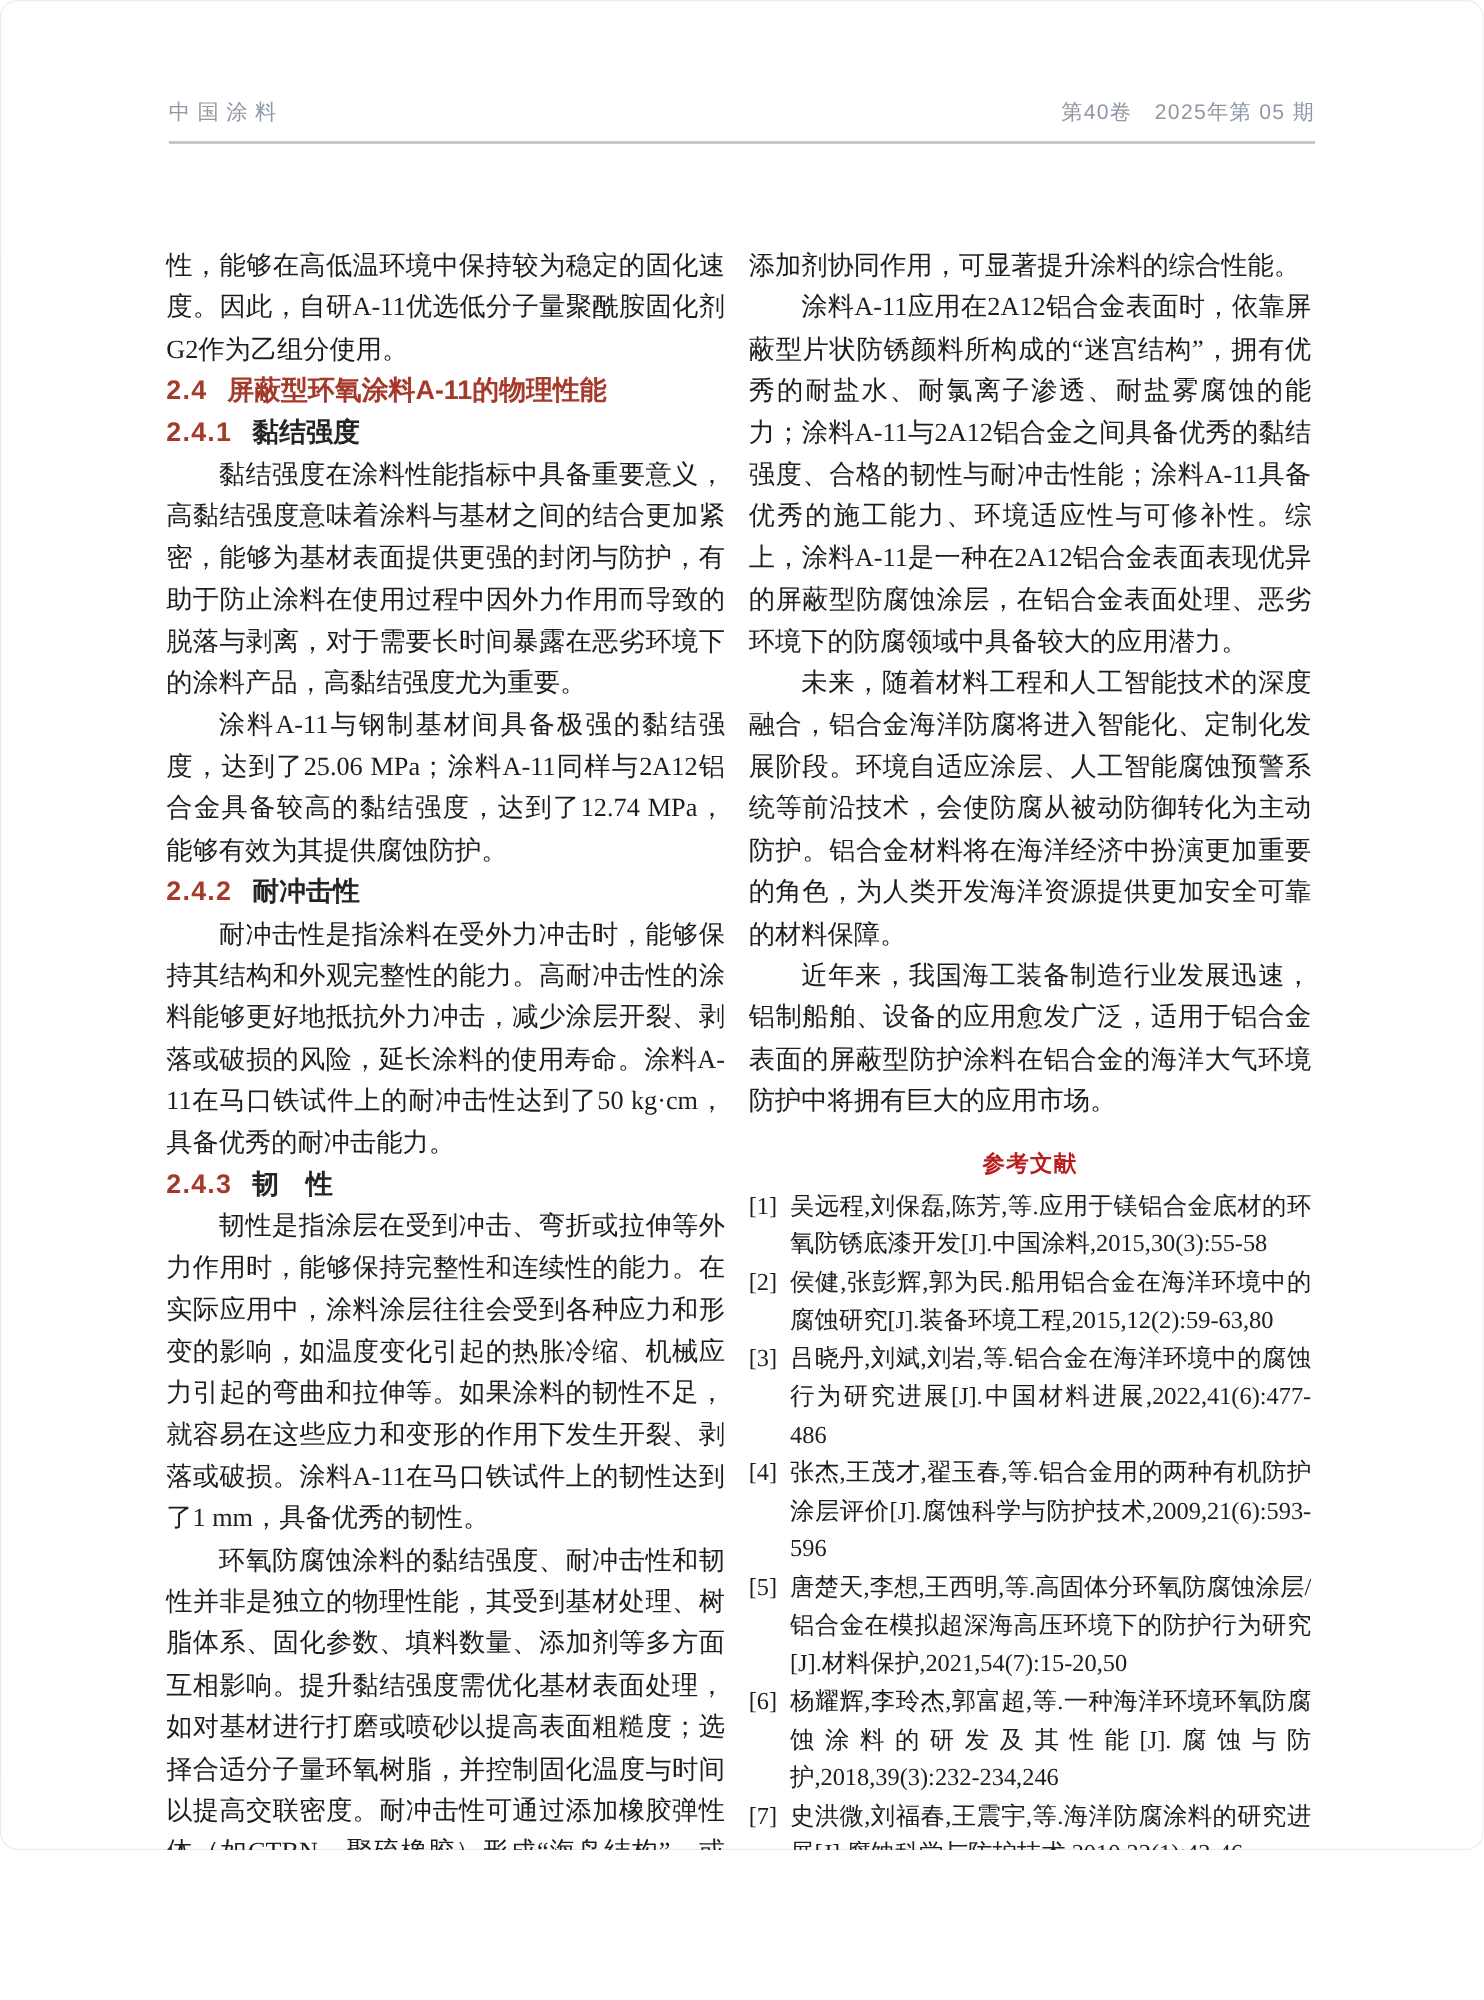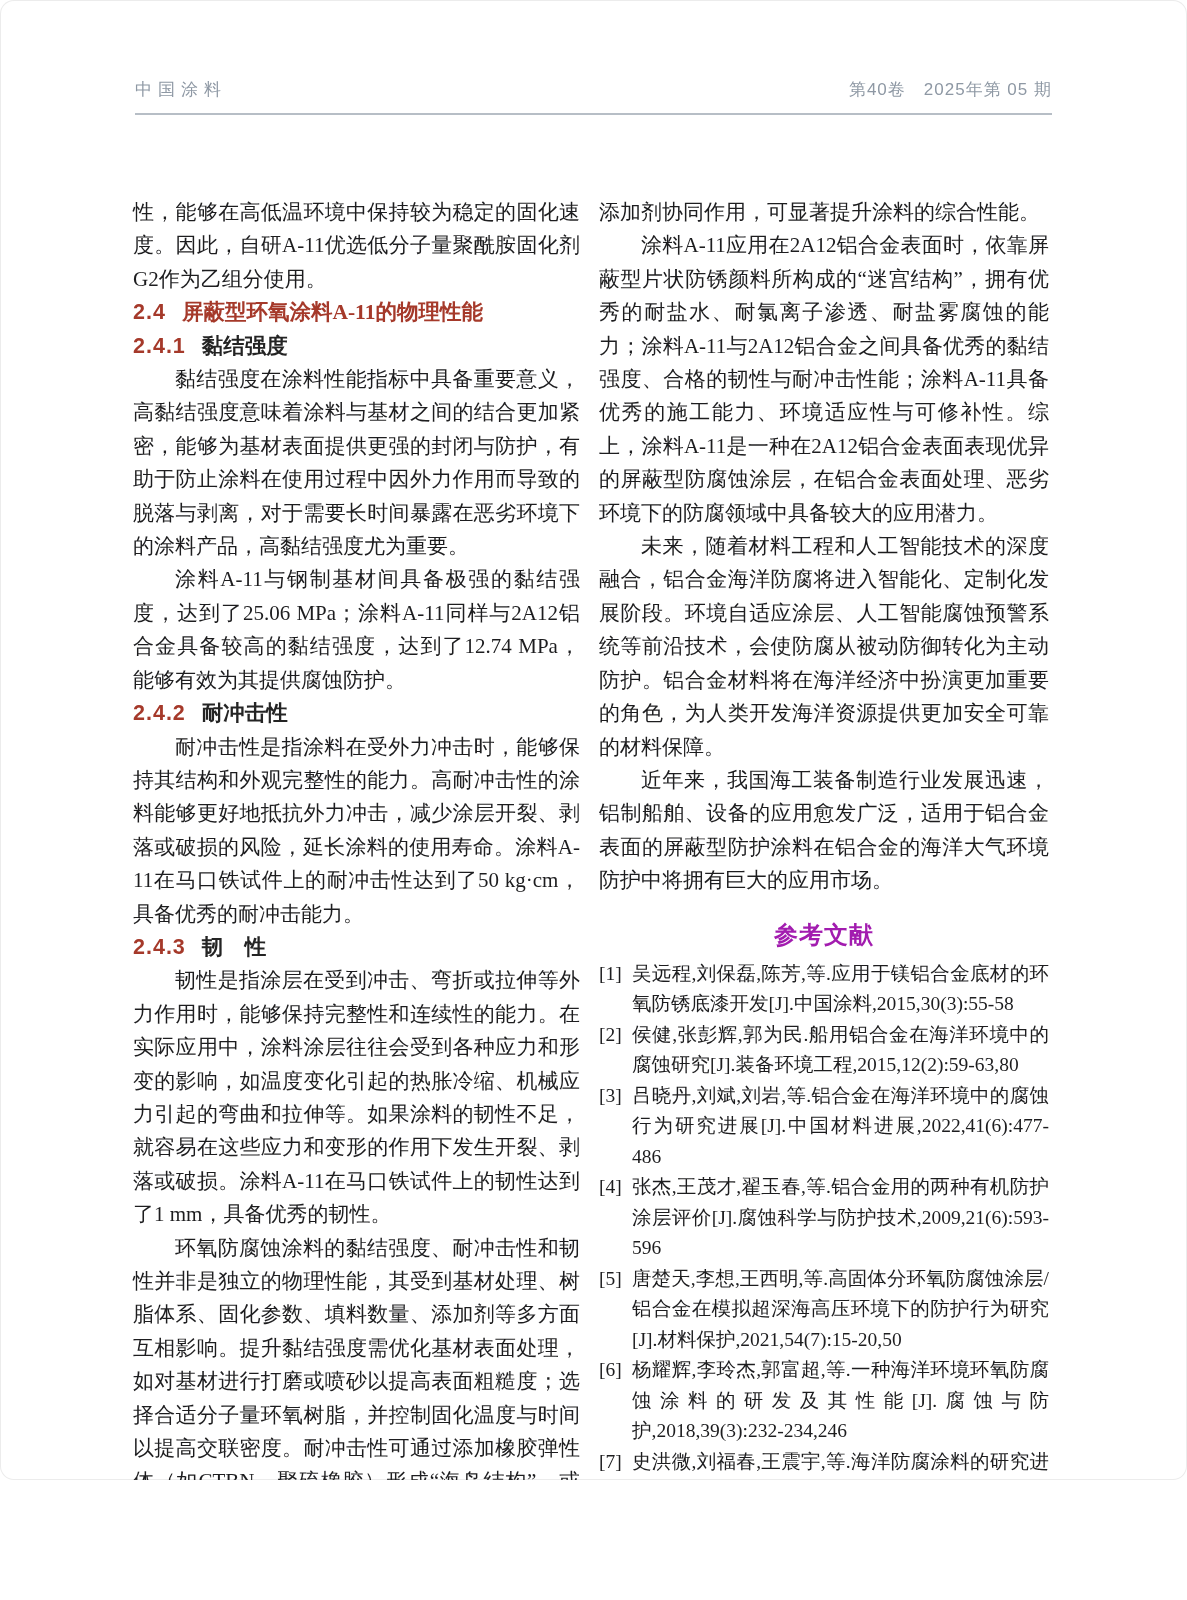--- a/index.html
+++ b/index.html
@@ -29,30 +29,30 @@
     margin:0; font-size:21px; line-height:33.4px;
     text-align:justify; text-indent:2em;
   }
   .body-p.noindent { text-indent:0; }
   
   .h-sub {
     margin:0; font-family:"Liberation Sans","DejaVu Sans",sans-serif;
     font-size:21.5px; font-weight:bold; line-height:33.4px; color:#242424;
   }
   .h-sub .h-num { color:#a5392a; margin-right:16px; letter-spacing:1px; }
-  .h-sub.red-full .h-title { color:#a5392a;font-family:Liberation Serif, serif; }
+  .h-sub.red-full .h-title { color:#a5392a; }
   .h-main {
     margin:15px 0 9px; font-family:"Liberation Sans","DejaVu Sans",sans-serif;
     font-size:27px; font-weight:bold; color:#ad3c28; line-height:34px;
   }
   
   .ref-title {
     margin:21px 0 8px; text-align:center;
     font-family:"Liberation Sans","DejaVu Sans",sans-serif;
-    font-weight:bold; font-size:24px; color:#a21caf; letter-spacing:1px;
+    font-weight:bold; font-size:18px; color:#b91c1c; letter-spacing:1px;
   }
   .ref-list { margin:0; }
   .ref-item {
     position:relative; padding-left:33px;
     font-size:19.5px; line-height:30.5px; text-align:justify;
   }
   .ref-num { position:absolute; left:0; top:0; }
   
   .logo {
     margin-top:22px; text-align:right; padding-right:2px;

